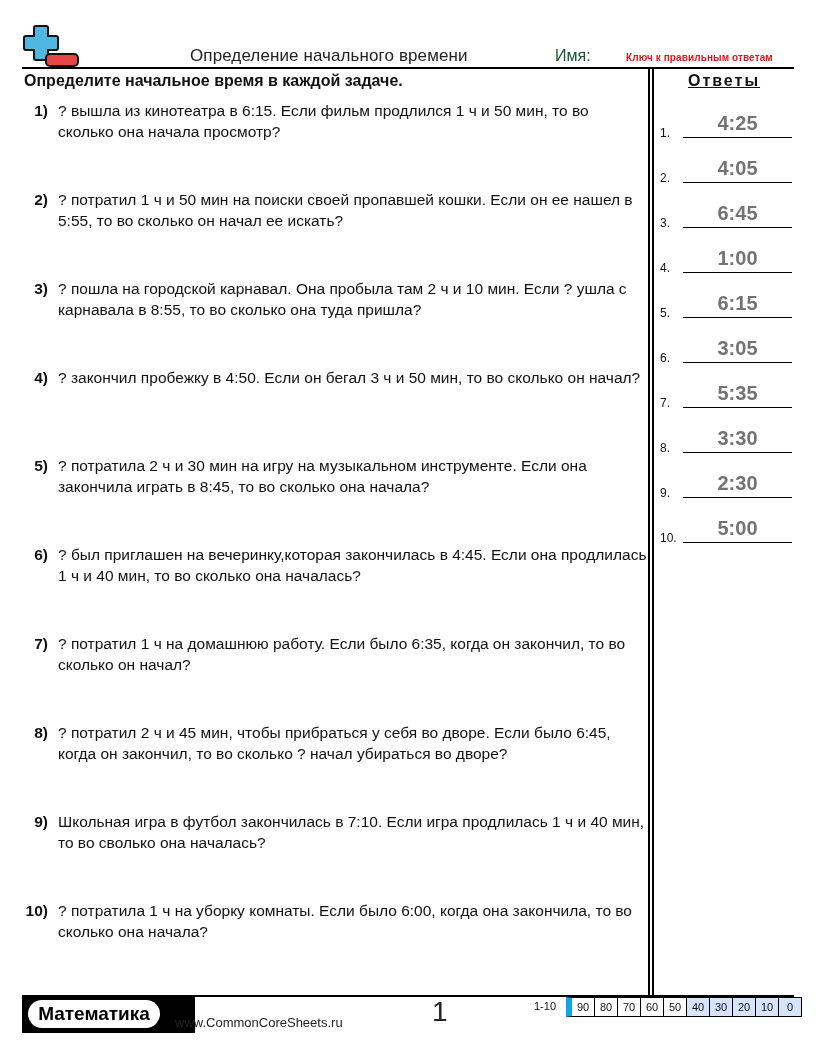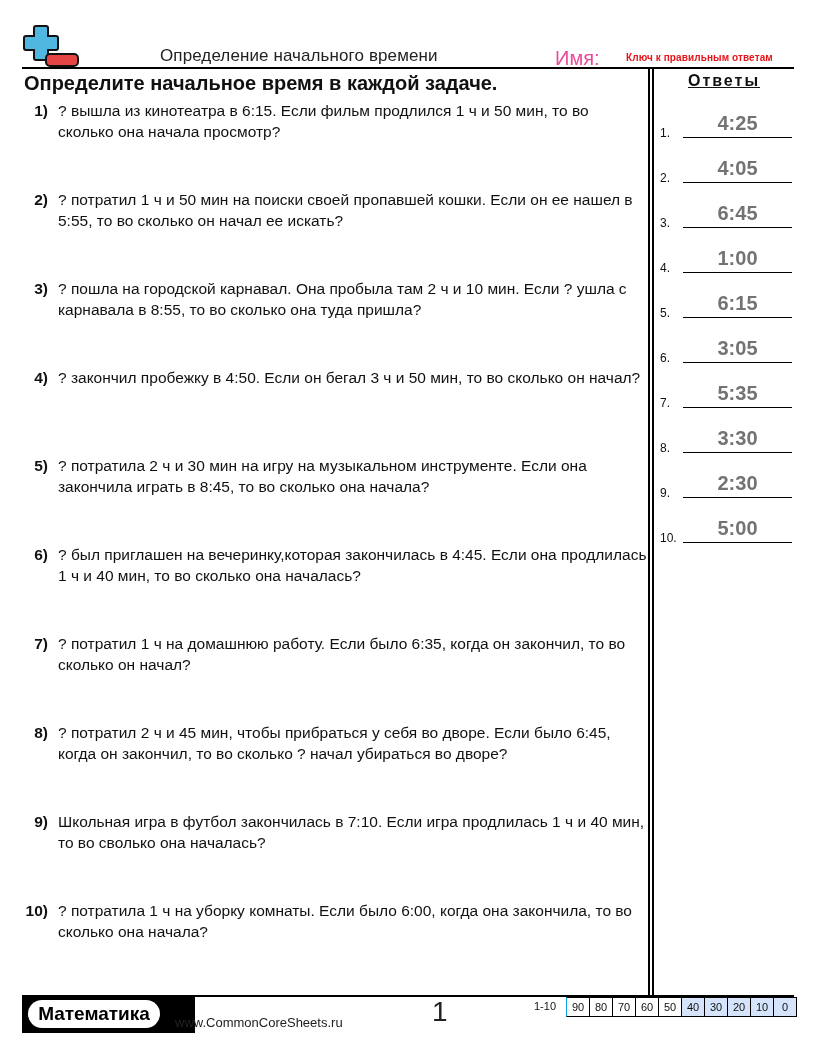--- a/index.html
+++ b/index.html
@@ -1,27 +1,27 @@
 <!DOCTYPE html>
 <html><head>
 <meta charset="utf-8">
 <style>
   html, body { margin: 0; padding: 0; background: #ffffff; }
   body { width: 816px; height: 1056px; position: relative; overflow: hidden;
          font-family: "Liberation Sans", "DejaVu Sans", sans-serif; color: #111; }
 
   .logo { position: absolute; left: 22px; top: 24px; width: 58px; height: 44px; }
 
-  .title { position: absolute; left: 160px; top: 46px; font-size: 17px; color: #222; letter-spacing: 0.1px; }
-  .name-label { position: absolute; left: 555px; top: 47px; font-size: 20px; color: #ec4899; }
+  .title { position: absolute; left: 190px; top: 46px; font-size: 17px; color: #222; letter-spacing: 0.1px; }
+  .name-label { position: absolute; left: 555px; top: 47px; font-size: 16px; color: #14532d; }
   .key-label { position: absolute; left: 626px; top: 52px; font-size: 10px; font-weight: bold; color: #e8141a; letter-spacing: 0.1px; }
 
   .hr-top { position: absolute; left: 22px; top: 67px; width: 772px; height: 2px; background: #000; }
 
-  .instructions { position: absolute; left: 24px; top: 72px; font-size: 20px; font-weight: bold; }
+  .instructions { position: absolute; left: 24px; top: 72px; font-size: 16px; font-weight: bold; }
 
   .vdiv { position: absolute; left: 648px; top: 69px; width: 6px; height: 927px;
           border-left: 2px solid #000; border-right: 2px solid #000; box-sizing: border-box; }
 
   .answers-title { position: absolute; left: 656px; top: 72px; width: 136px; text-align: center;
                    font-size: 16px; font-weight: bold; text-decoration: underline; letter-spacing: 2px; }
 
   .problem { position: absolute; left: 20px; width: 625px; font-size: 15.5px; line-height: 21px; }
   .problem .num { position: absolute; left: 0; width: 28px; text-align: right; font-weight: bold; }
   .problem .text { position: absolute; left: 38px; width: 590px; }
@@ -37,21 +37,21 @@
   .brand-box { position: absolute; left: 22px; top: 995px; width: 173px; height: 38px; background: #000; }
   .brand-pill { position: absolute; left: 6px; top: 5px; width: 132px; height: 28px; background: #fff;
                 border-radius: 14px; font-size: 19px; font-weight: bold; text-align: center; line-height: 28px; color: #000; }
   .site { position: absolute; left: 175px; top: 1015px; font-size: 13px; color: #222; }
   .page-num { position: absolute; left: 432px; top: 996px; font-size: 28px; color: #222; }
 
   .score { position: absolute; left: 532px; top: 997px; height: 19px; display: flex; font-size: 11px; }
   .score .range { width: 32px; text-align: left; line-height: 19px; padding-left: 2px; }
   .score .cell { width: 22px; height: 18px; line-height: 18px; text-align: center;
                  border: 1px solid #000; border-left: none; box-sizing: content-box; }
-  .score .cell.first { border-left: 1px solid #0ea5e9; }
+  .score .cell.first { border-left: 6px solid #0ea5e9; }
   .score .cell.hl { background: #d5e4fb; }
 </style>
 </head>
 <body>
 
 <svg class="logo" viewBox="0 0 58 44">
   <path d="M14 2 h10 a2 2 0 0 1 2 2 v8 h8 a2 2 0 0 1 2 2 v10 a2 2 0 0 1 -2 2 h-8 v8 a2 2 0 0 1 -2 2 h-10 a2 2 0 0 1 -2 -2 v-8 h-8 a2 2 0 0 1 -2 -2 v-10 a2 2 0 0 1 2 -2 h8 v-8 a2 2 0 0 1 2 -2 z" fill="#4fb7e0" stroke="#111" stroke-width="2"></path>
   <rect x="24" y="30" width="32" height="12" rx="4" fill="#e64545" stroke="#111" stroke-width="2"></rect>
 </svg>
 

